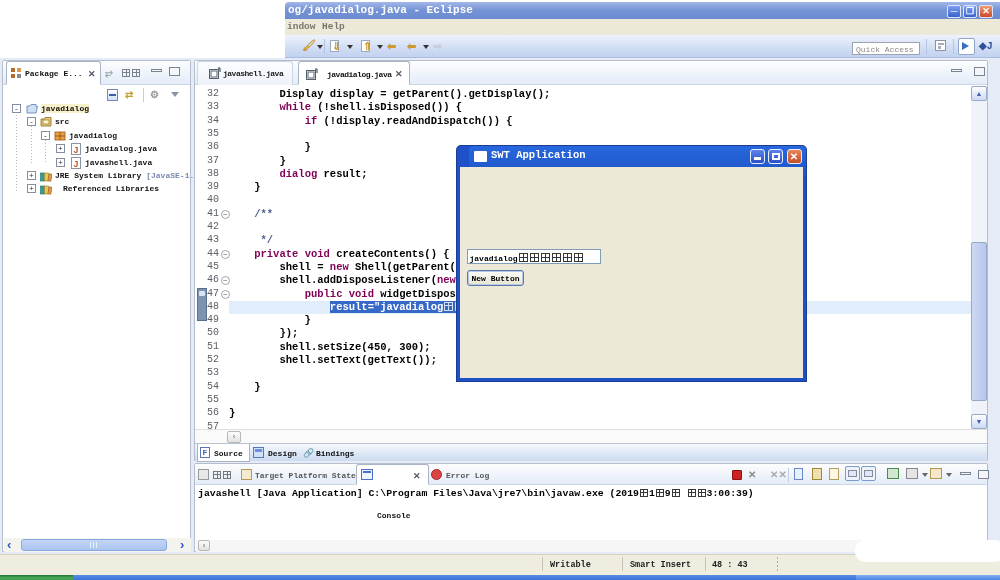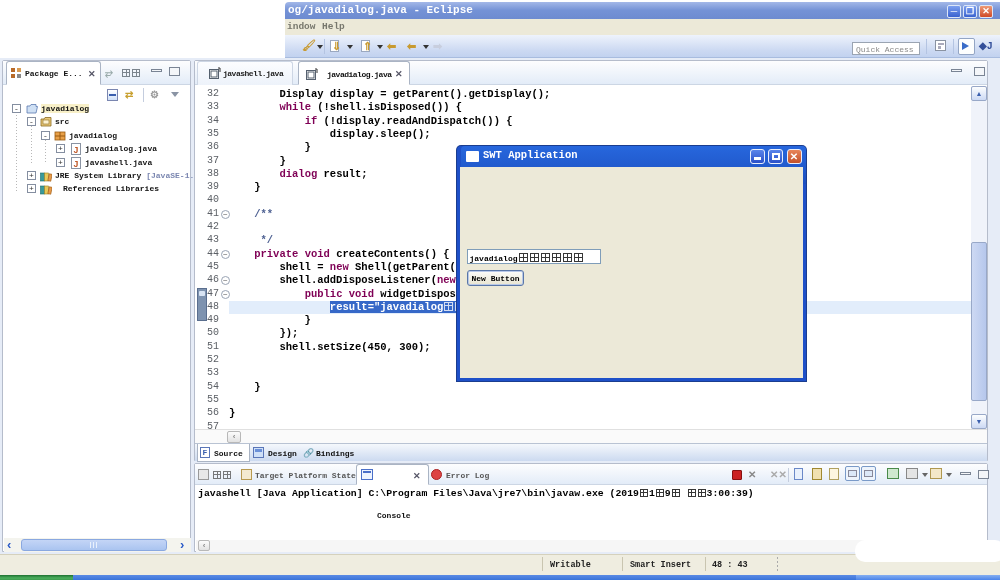--- a/index.html
+++ b/index.html
@@ -77,21 +77,21 @@
 #status { left:0; top:554px; width:1000px; height:21px; background:#efede0;
   border-top:1px solid #d5d1bc; }
 #status .st { position:absolute; top:5px; font:bold 8.5px "Liberation Mono",monospace; color:#222; }
 .stsep { position:absolute; top:2px; height:14px; width:1px; background:#c9c5b0; }
 #taskbar { left:0; top:575px; width:1000px; height:5px;
   background:linear-gradient(#5a8ae4,#3a74da); }
 
 
 #dlg { left:457px; top:146px; width:349px; height:235px;
   background:#1e50c8; border-radius:4px 4px 0 0; box-shadow:0 0 0 1px #1a3d8f; }
-#dlgtitle { position:absolute; left:4px; top:0px; right:0px; height:38px;
+#dlgtitle { position:absolute; left:12px; top:0px; right:0px; height:38px;
   background:linear-gradient(#2767dd,#1c4fc0); color:#fff; border-radius:4px 4px 0 0; }
 #dlgbody { position:absolute; left:3px; top:21px; right:3px; bottom:3px; background:#ece9d8; }
 .dbtn { position:absolute; top:3px; width:15px; height:15px; border-radius:3px;
   border:1px solid #e8eefc; }
 </style>
 </head>
 <body>
 <div class="abs" id="mainbg"></div>
 <div class="abs" id="whitel"></div>
 
@@ -297,35 +297,35 @@
       <div class="gnum" style="top:334.5px;">57</div>
     </div>
   <div id="curline"></div>
 
   <div class="abs" style="left:2px;top:227px;width:10px;height:33px;background:#7e93b0;border:1px solid #5a6e8e;"></div>
   <div class="abs" style="left:4px;top:230px;width:6px;height:5px;background:#d8e4f4;border-radius:1px;"></div>
   <div class="abs" style="left:0;top:25px;width:776px;height:343px;overflow:hidden;">
   <div class="codeline" style="top:2.0px;">        Display display = getParent().getDisplay();</div>
       <div class="codeline" style="top:15.3px;">        <span class="kw">while</span> (!shell.isDisposed()) {</div>
       <div class="codeline" style="top:28.6px;">            <span class="kw">if</span> (!display.readAndDispatch()) {</div>
-      <div class="codeline" style="top:41.9px;">                display.sleep();</div>
       <div class="codeline" style="top:55.2px;">            }</div>
       <div class="codeline" style="top:68.5px;">        }</div>
       <div class="codeline" style="top:81.8px;">        <span class="kw">dialog</span> result;</div>
       <div class="codeline" style="top:95.1px;">    }</div>
       <div class="codeline" style="top:121.7px;">    <span class="cmt">/**</span></div>
       <div class="codeline" style="top:148.3px;">     <span class="cmt">*/</span></div>
       <div class="codeline" style="top:161.6px;">    <span class="kw">private</span> <span class="kw">void</span> createContents() {</div>
       <div class="codeline" style="top:174.9px;">        shell = <span class="kw">new</span> Shell(getParent(), getStyle());</div>
       <div class="codeline" style="top:188.2px;">        shell.addDisposeListener(<span class="kw">new</span> DisposeListener() {</div>
       <div class="codeline" style="top:201.5px;">            <span class="kw">public</span> <span class="kw">void</span> widgetDisposed(DisposeEvent e) {</div>
       <div class="codeline" style="top:214.8px;"><span style="visibility:hidden;">                </span><span class="sel">result="javadialog<span class="cj" style="width:9px;height:9px;"></span><span class="cj" style="width:9px;height:9px;"></span><span class="cj" style="width:9px;height:9px;"></span><span class="cj" style="width:9px;height:9px;"></span><span class="cj" style="width:9px;height:9px;"></span><span class="cj" style="width:9px;height:9px;"></span>";</span></div>
       <div class="codeline" style="top:228.1px;">            }</div>
       <div class="codeline" style="top:241.4px;">        });</div>
       <div class="codeline" style="top:254.7px;">        shell.setSize(450, 300);</div>
+      <div class="codeline" style="top:268.0px;">        shell.setText(getText());</div>
       <div class="codeline" style="top:294.6px;">    }</div>
       <div class="codeline" style="top:321.2px;">}</div>
   <div class="fold" style="top:123.7px;">−</div>
       <div class="fold" style="top:163.6px;">−</div>
       <div class="fold" style="top:190.2px;">−</div>
       <div class="fold" style="top:203.5px;">−</div>
   </div>
 
   <div class="sbv" style="left:776px;top:25px;width:16px;height:343px;">
     <div class="sbtn" style="left:0;top:0;width:16px;height:15px;font:7px 'Liberation Sans';line-height:13px;color:#3a5fae;">▲</div>

